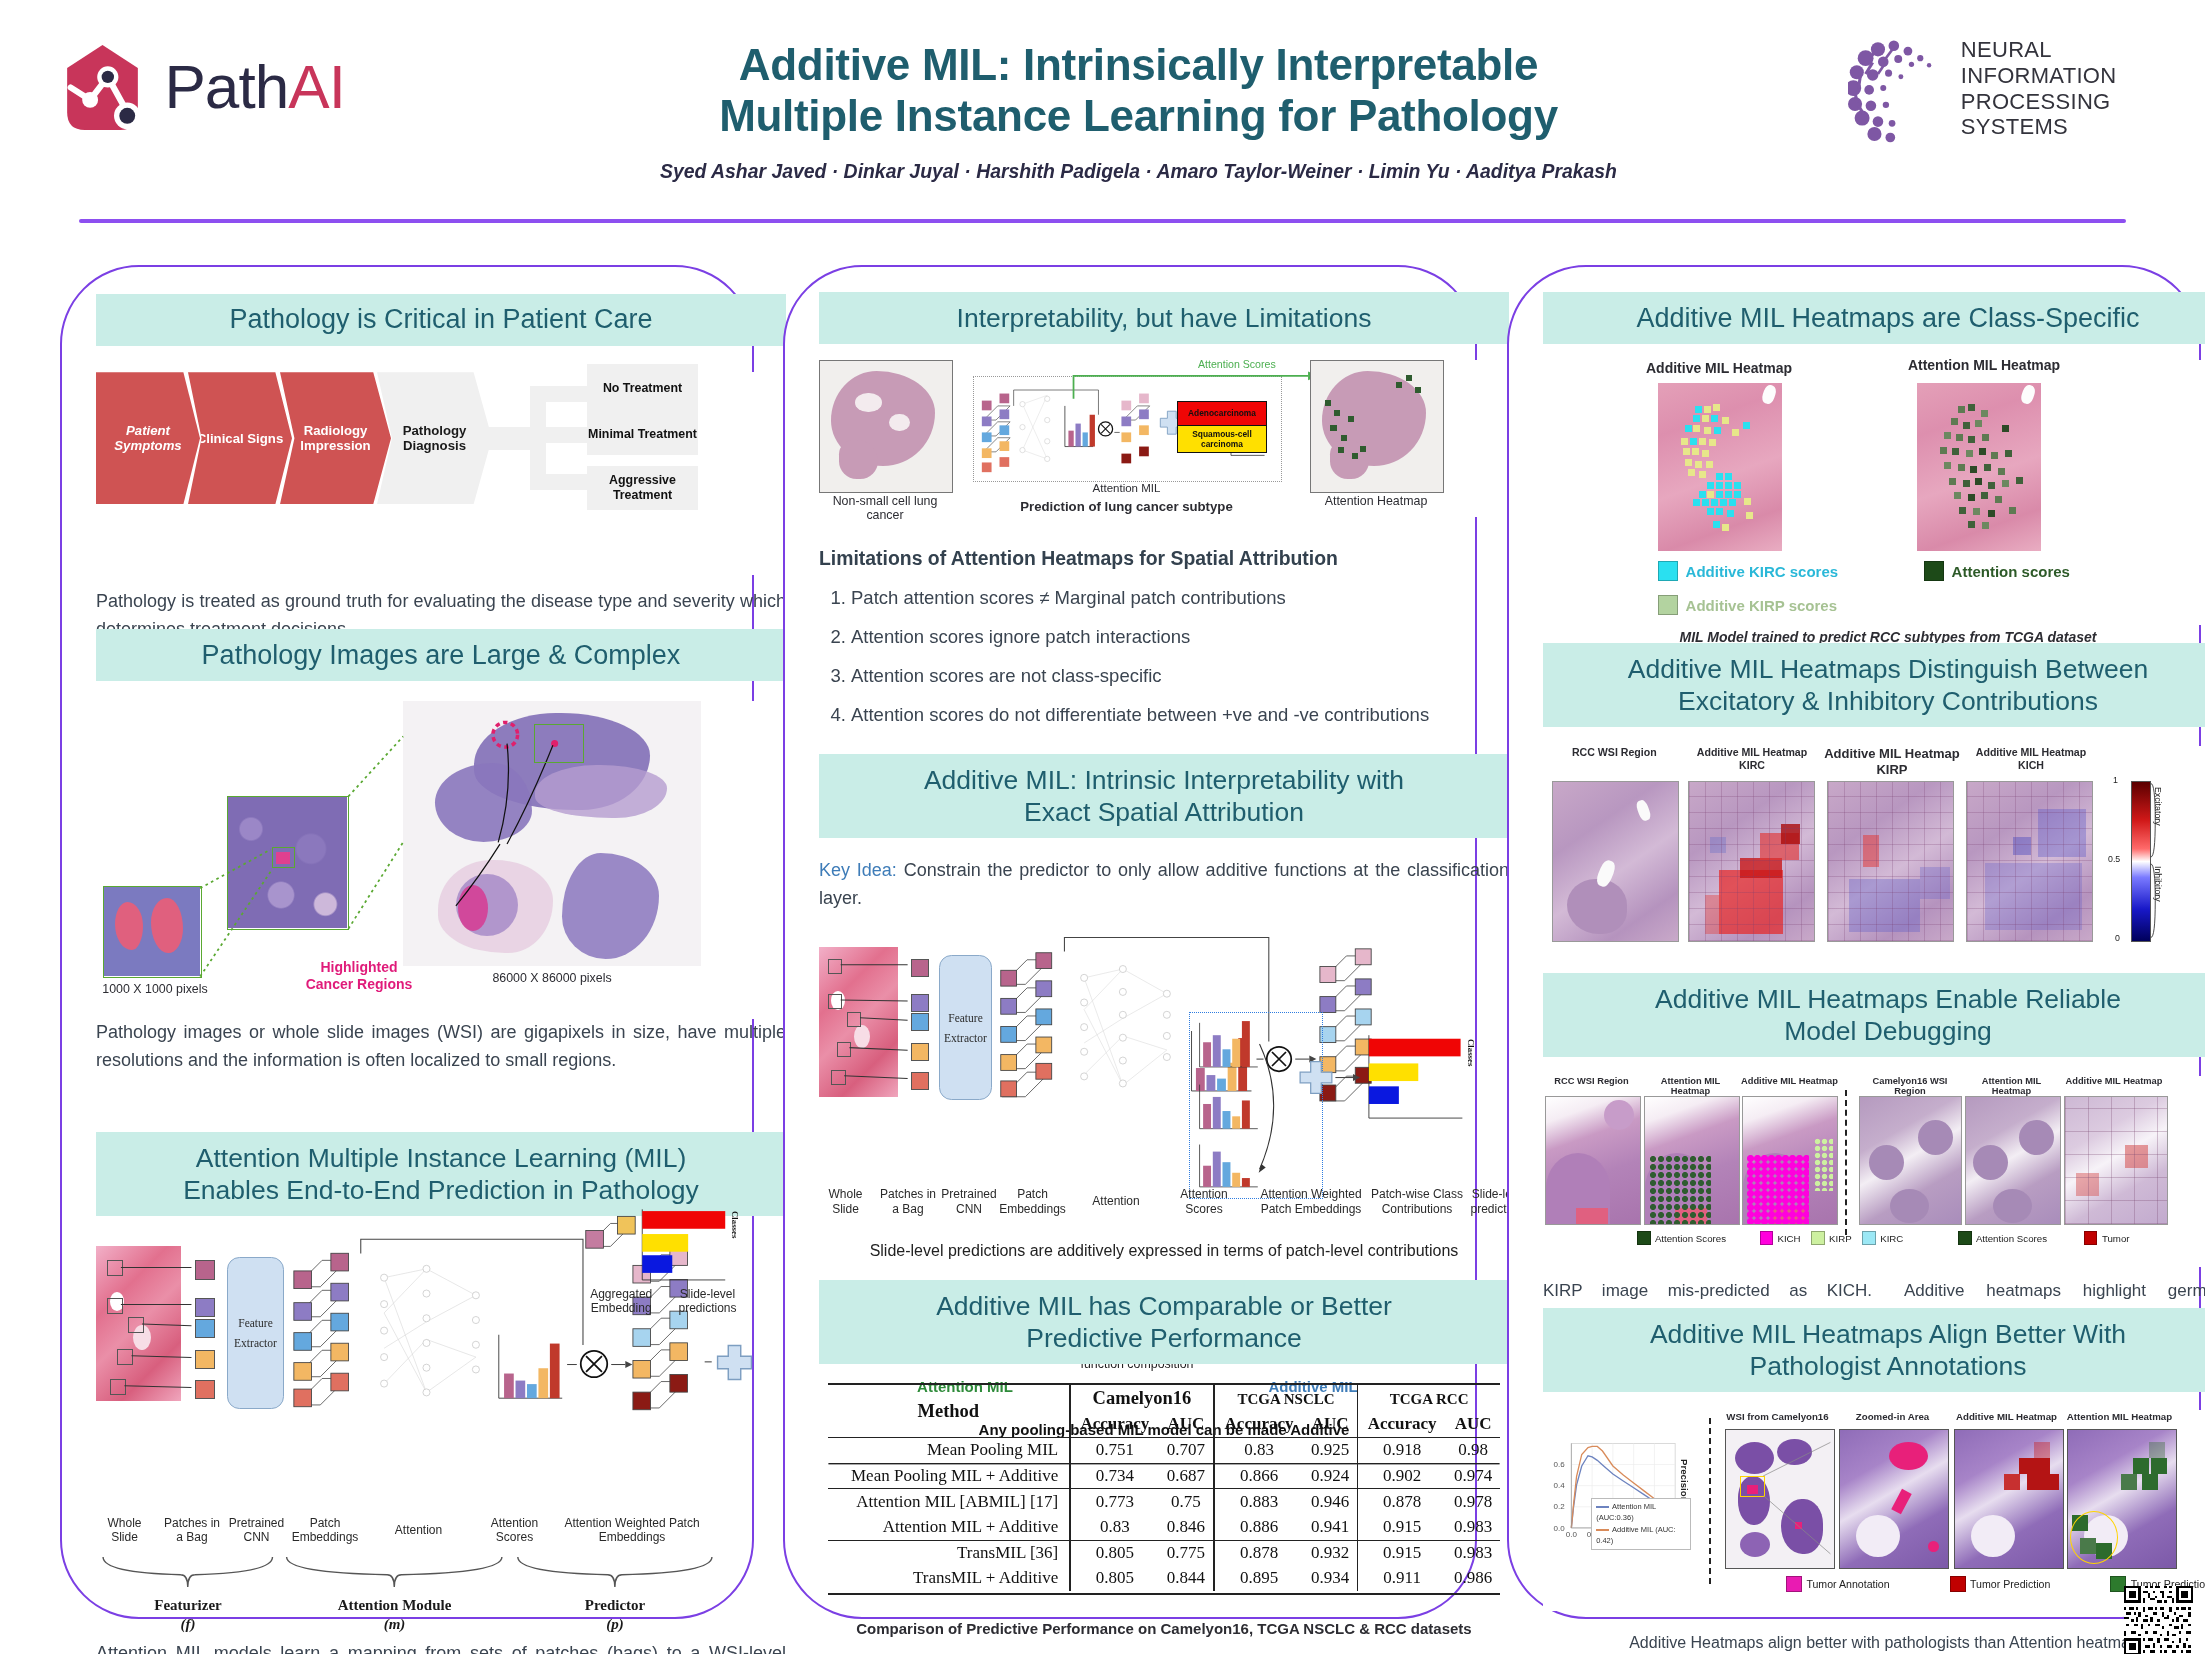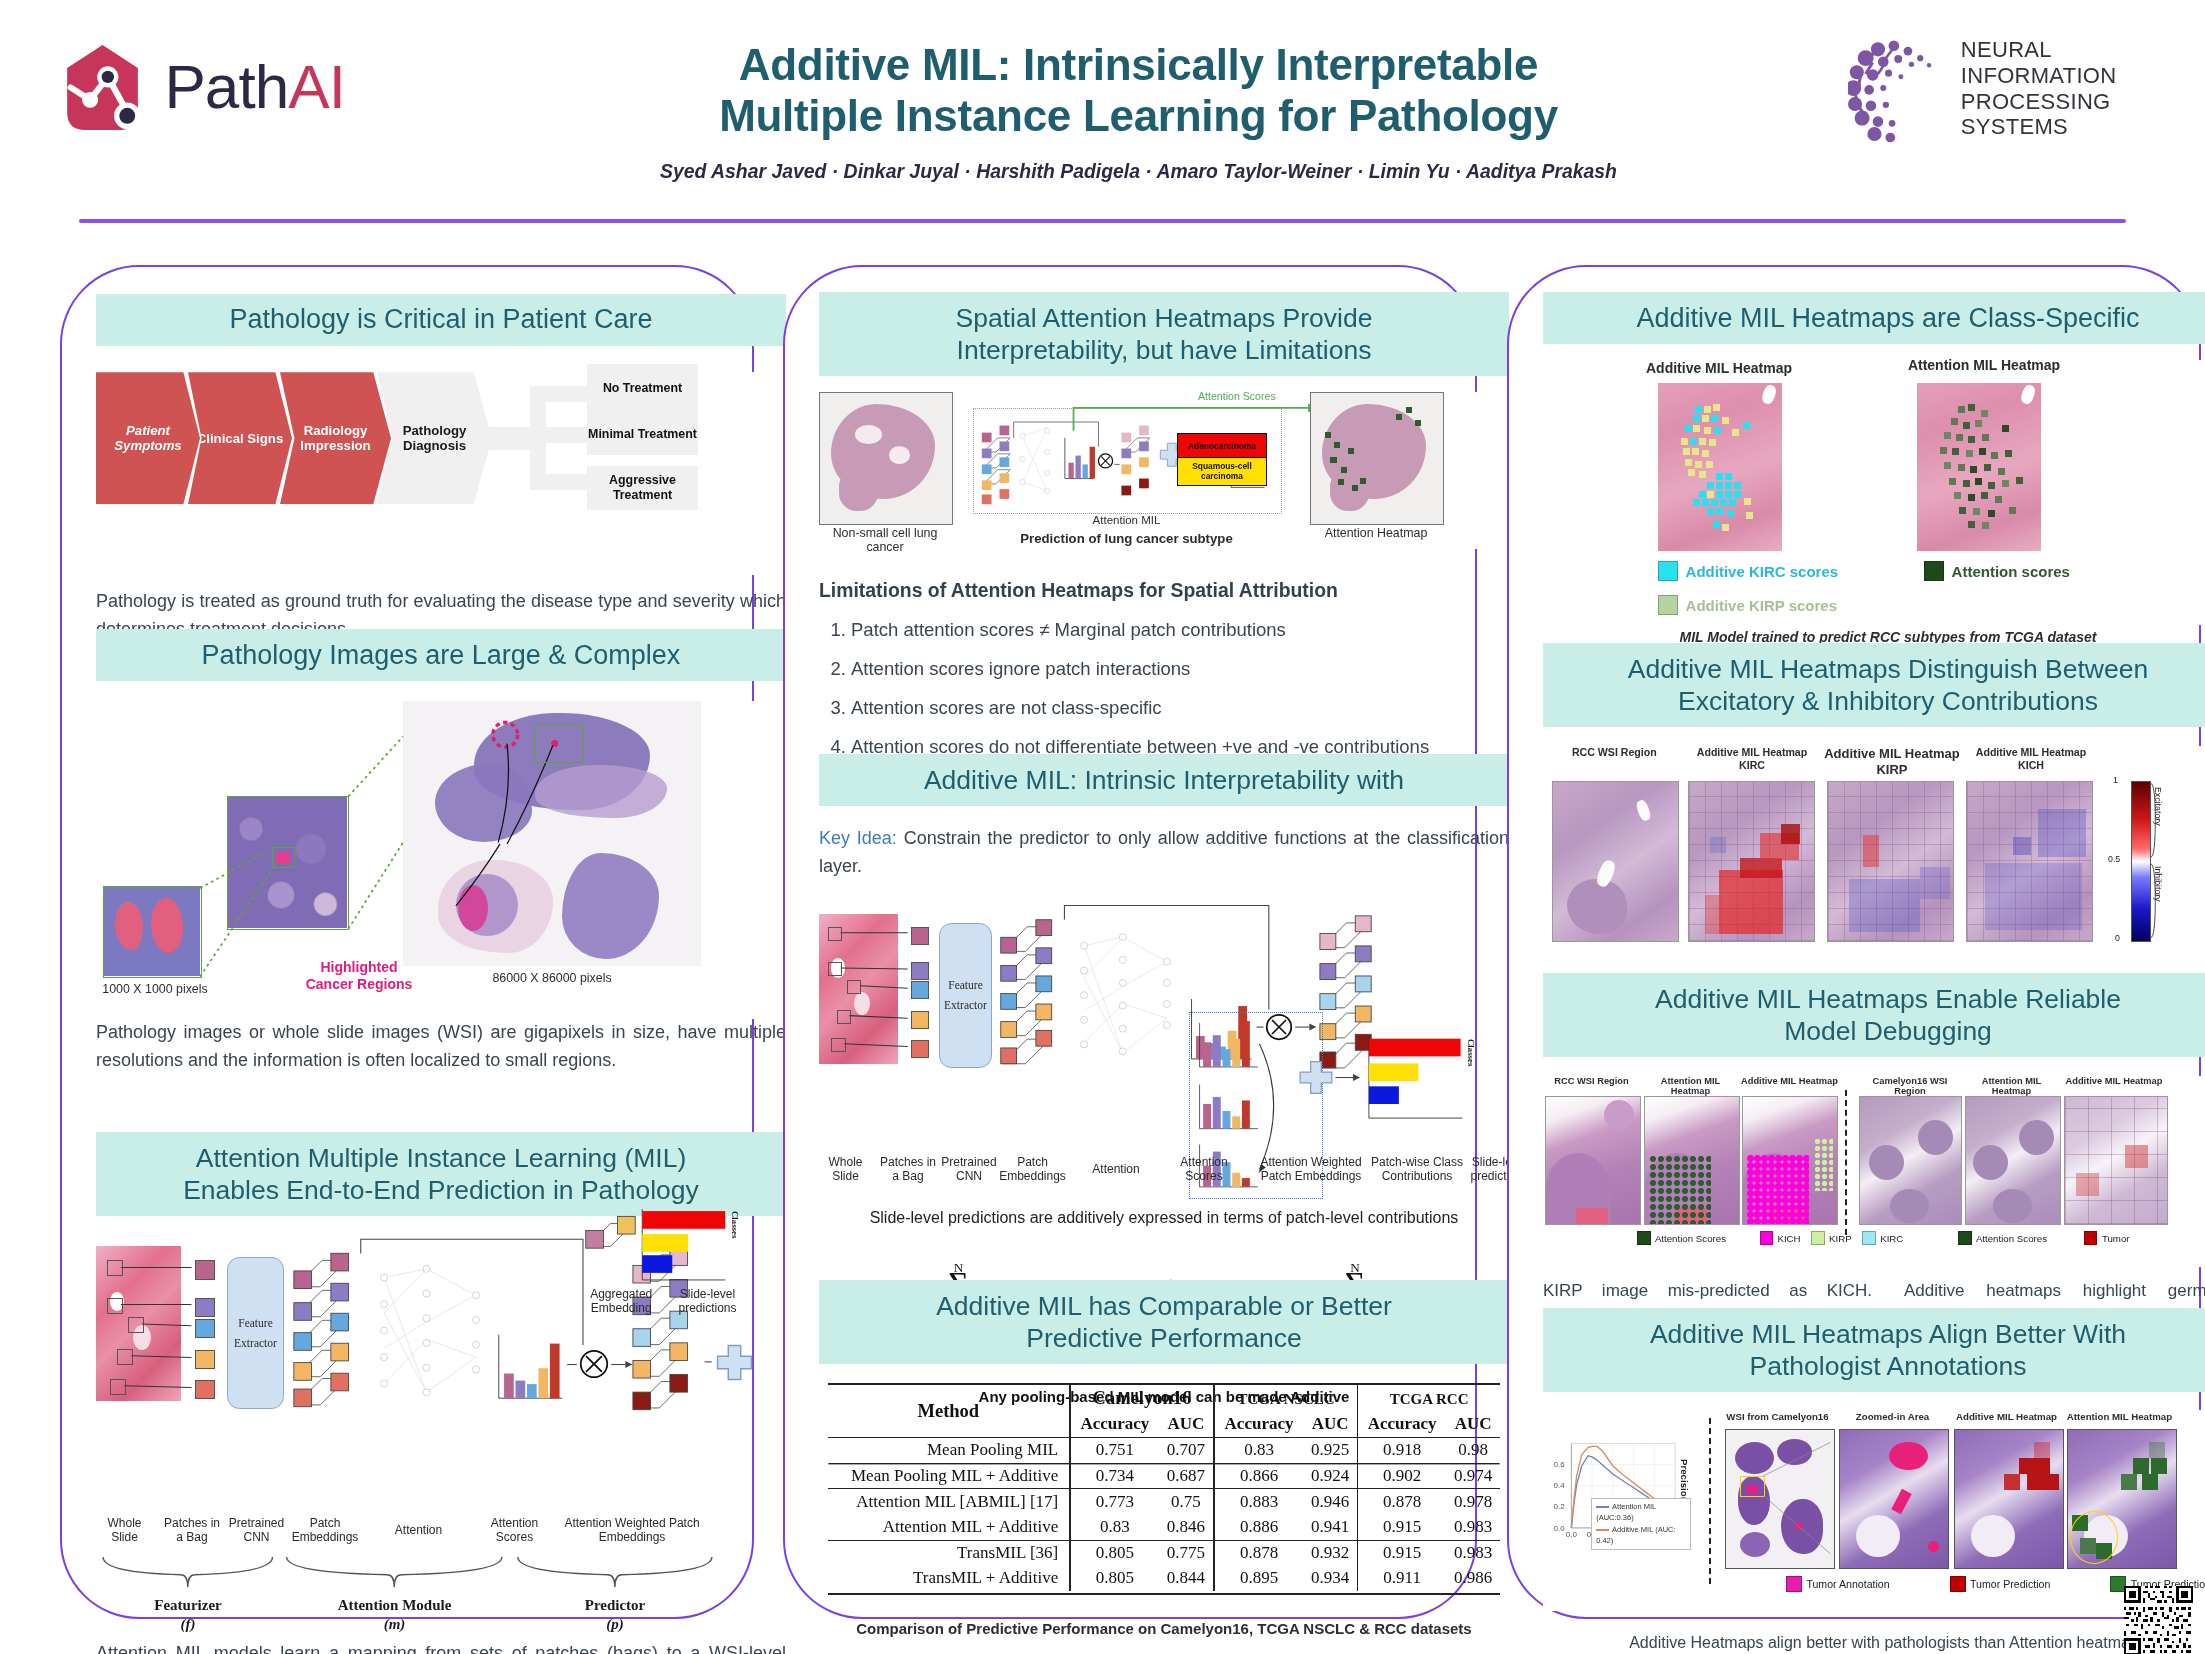--- a/index.html
+++ b/index.html
@@ -461,21 +461,20 @@
       <div style="position:absolute;left:146px;top:16px;font-size:8.8px;writing-mode:vertical-rl;font-weight:bold;color:#111;font-family:'Liberation Serif',serif;">Classes</div>
       <div class="mil-lbl" style="left:-5.3px;top:92px;width:85px;">Aggregated Embedding</div>
       <div class="mil-lbl" style="left:81px;top:92px;width:85px;">Slide-level predictions</div>
     </div>
   </div>
 
   <div class="col col2">
 
     <div class="sec" style="top:25px;padding:0 34px;">
       <div class="sec-head two">
-        <div>Spatial Attention Heatmaps Provide</div>
         <div>Interpretability, but have Limitations</div>
       </div>
 
       <div class="fig" style="height:157px;margin-top:16px;">
         <div style="position:absolute;left:0;top:0;width:132px;height:131px;border:1.3px solid #777;background:#f1efed;overflow:hidden;">
           <div style="position:absolute;left:10.6px;top:10.6px;width:104px;height:95px;background:#c79bb6;
                       border-radius:44% 56% 50% 50%/52% 44% 56% 48%;"></div>
           <div style="position:absolute;left:19.4px;top:79px;width:39px;height:39px;background:#c79bb6;border-radius:40% 60% 50% 50%;"></div>
           <div style="position:absolute;left:35px;top:32px;width:26.5px;height:19.4px;background:#f3ebee;border-radius:50%;"></div>
           <div style="position:absolute;left:69px;top:53px;width:21px;height:17.6px;background:#f3ebee;border-radius:50%;"></div>
@@ -582,20 +581,21 @@
         <li>Patch attention scores ≠ Marginal patch contributions</li>
         <li>Attention scores ignore patch interactions</li>
         <li>Attention scores are not class-specific</li>
         <li>Attention scores do not differentiate between +ve and -ve contributions</li>
       </ol>
     </div>
 
     <div class="sec" style="top:487px;padding:0 34px;">
       <div class="sec-head two">
         <div>Additive MIL: Intrinsic Interpretability with</div>
+        <div>Exact Spatial Attribution</div>
       </div>
 
       <div class="body-text" style="margin-top:19.4px;">
         <span style="color:#3e7cb8;font-weight:500;">Key Idea:</span>
         <span>Constrain the predictor to only allow additive functions at the classification layer.</span>
       </div>
 
       <div class="mil" style="height:221px;margin-top:21px;">
         <div style="position:absolute;left:0;top:12.4px;width:79px;height:150px;background:
              linear-gradient(135deg,#f2b0c8 0%,#e2708e 30%,#ea8fa8 50%,#d85f7e 75%,#f0a6bd 100%);">

